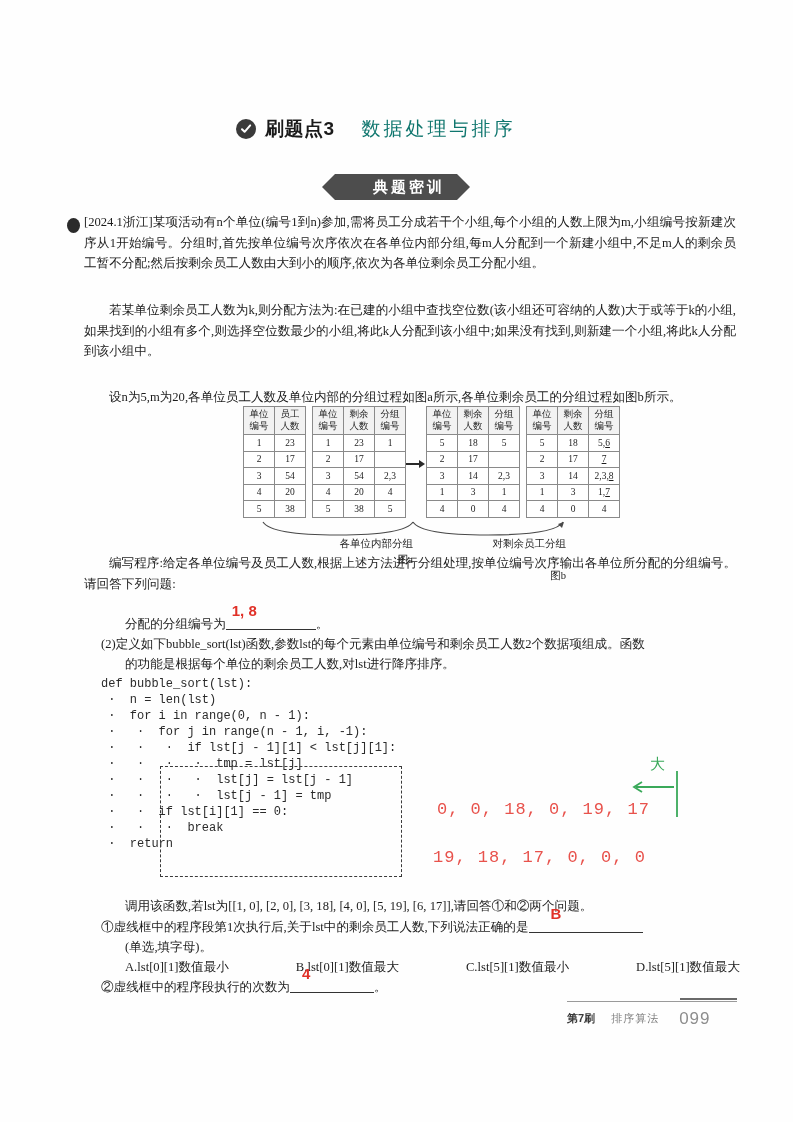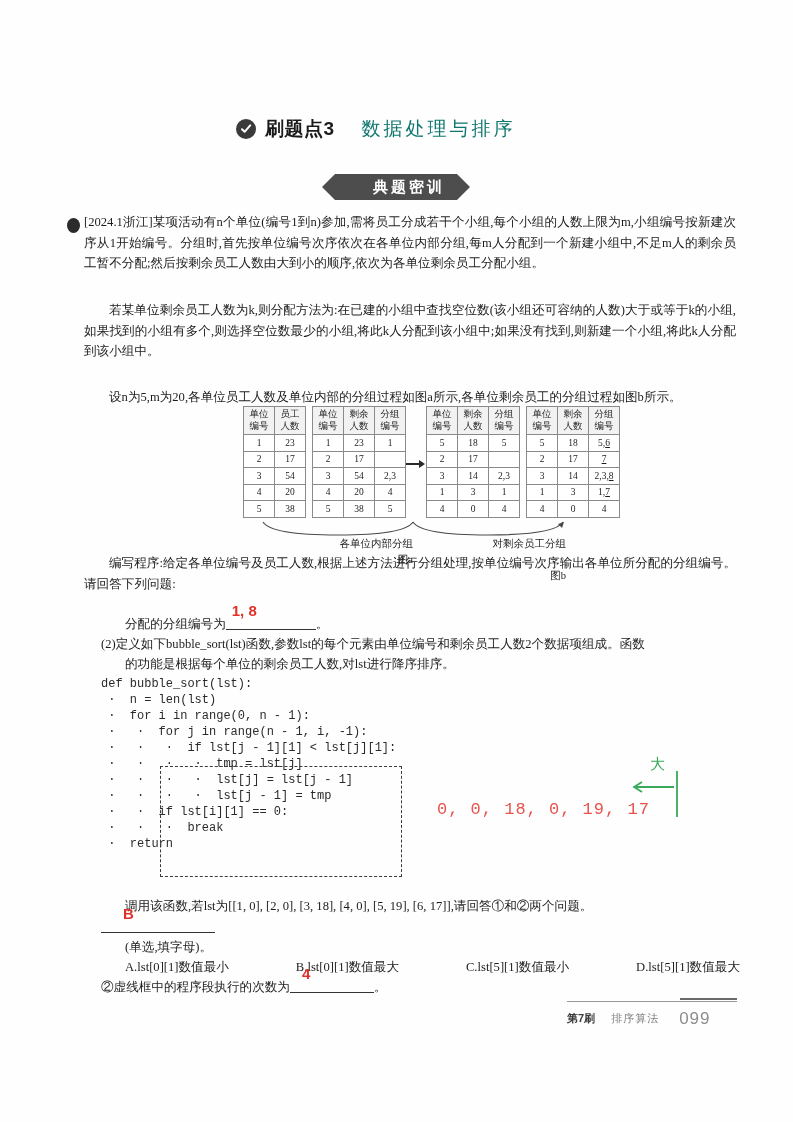--- a/index.html
+++ b/index.html
@@ -539,34 +539,35 @@
  ·   ·   ·  if lst[j - 1][1] &lt; lst[j][1]:
  ·   ·   ·   ·  tmp = lst[j]
  ·   ·   ·   ·  lst[j] = lst[j - 1]
  ·   ·   ·   ·  lst[j - 1] = tmp
  ·   ·  if lst[i][1] == 0:
  ·   ·   ·  break
  ·  return</div>
   <div class="dashbox"></div>
 
   <div class="hand" id="hand1">0, 0, 18, 0, 19, 17</div>
+  <div class="hand" id="hand2">19, 18, 17, 0, 0, 0</div>
 
   <div class="green-note">
     <span class="gchar">大</span>
     <svg width="70" height="62" viewBox="0 0 70 62">
       <line x1="6" y1="30" x2="44" y2="30" stroke="#3aa95a" stroke-width="1.8"></line>
       <path d="M12 25 L4 30 L12 35" stroke="#3aa95a" stroke-width="1.8" fill="none"></path>
       <line x1="47" y1="14" x2="47" y2="60" stroke="#3aa95a" stroke-width="1.8"></line>
     </svg>
   </div>
 
   <div class="prose" id="callfn">调用该函数,若lst为[[1, 0], [2, 0], [3, 18], [4, 0], [5, 19], [6, 17]],请回答①和②两个问题。</div>
 
   <div class="prose" id="sub1">
-    <span class="blank-wrap"><span class="ans-over" style="left:22px;">B</span><span class="blank-line" style="width:114px;"></span></span>
+    <span>①虚线框中的程序段第1次执行后,关于lst中的剩余员工人数,下列说法正确的是</span><span class="blank-wrap"><span class="ans-over" style="left:22px;">B</span><span class="blank-line" style="width:114px;"></span></span>
   </div>
   <div class="prose" id="sub1b">(单选,填字母)。</div>
 
   <div class="prose" id="opts">
     <div class="opts-row">
       <span>A.lst[0][1]数值最小</span>
       <span>B.lst[0][1]数值最大</span>
       <span>C.lst[5][1]数值最小</span>
       <span>D.lst[5][1]数值最大</span>
     </div>

